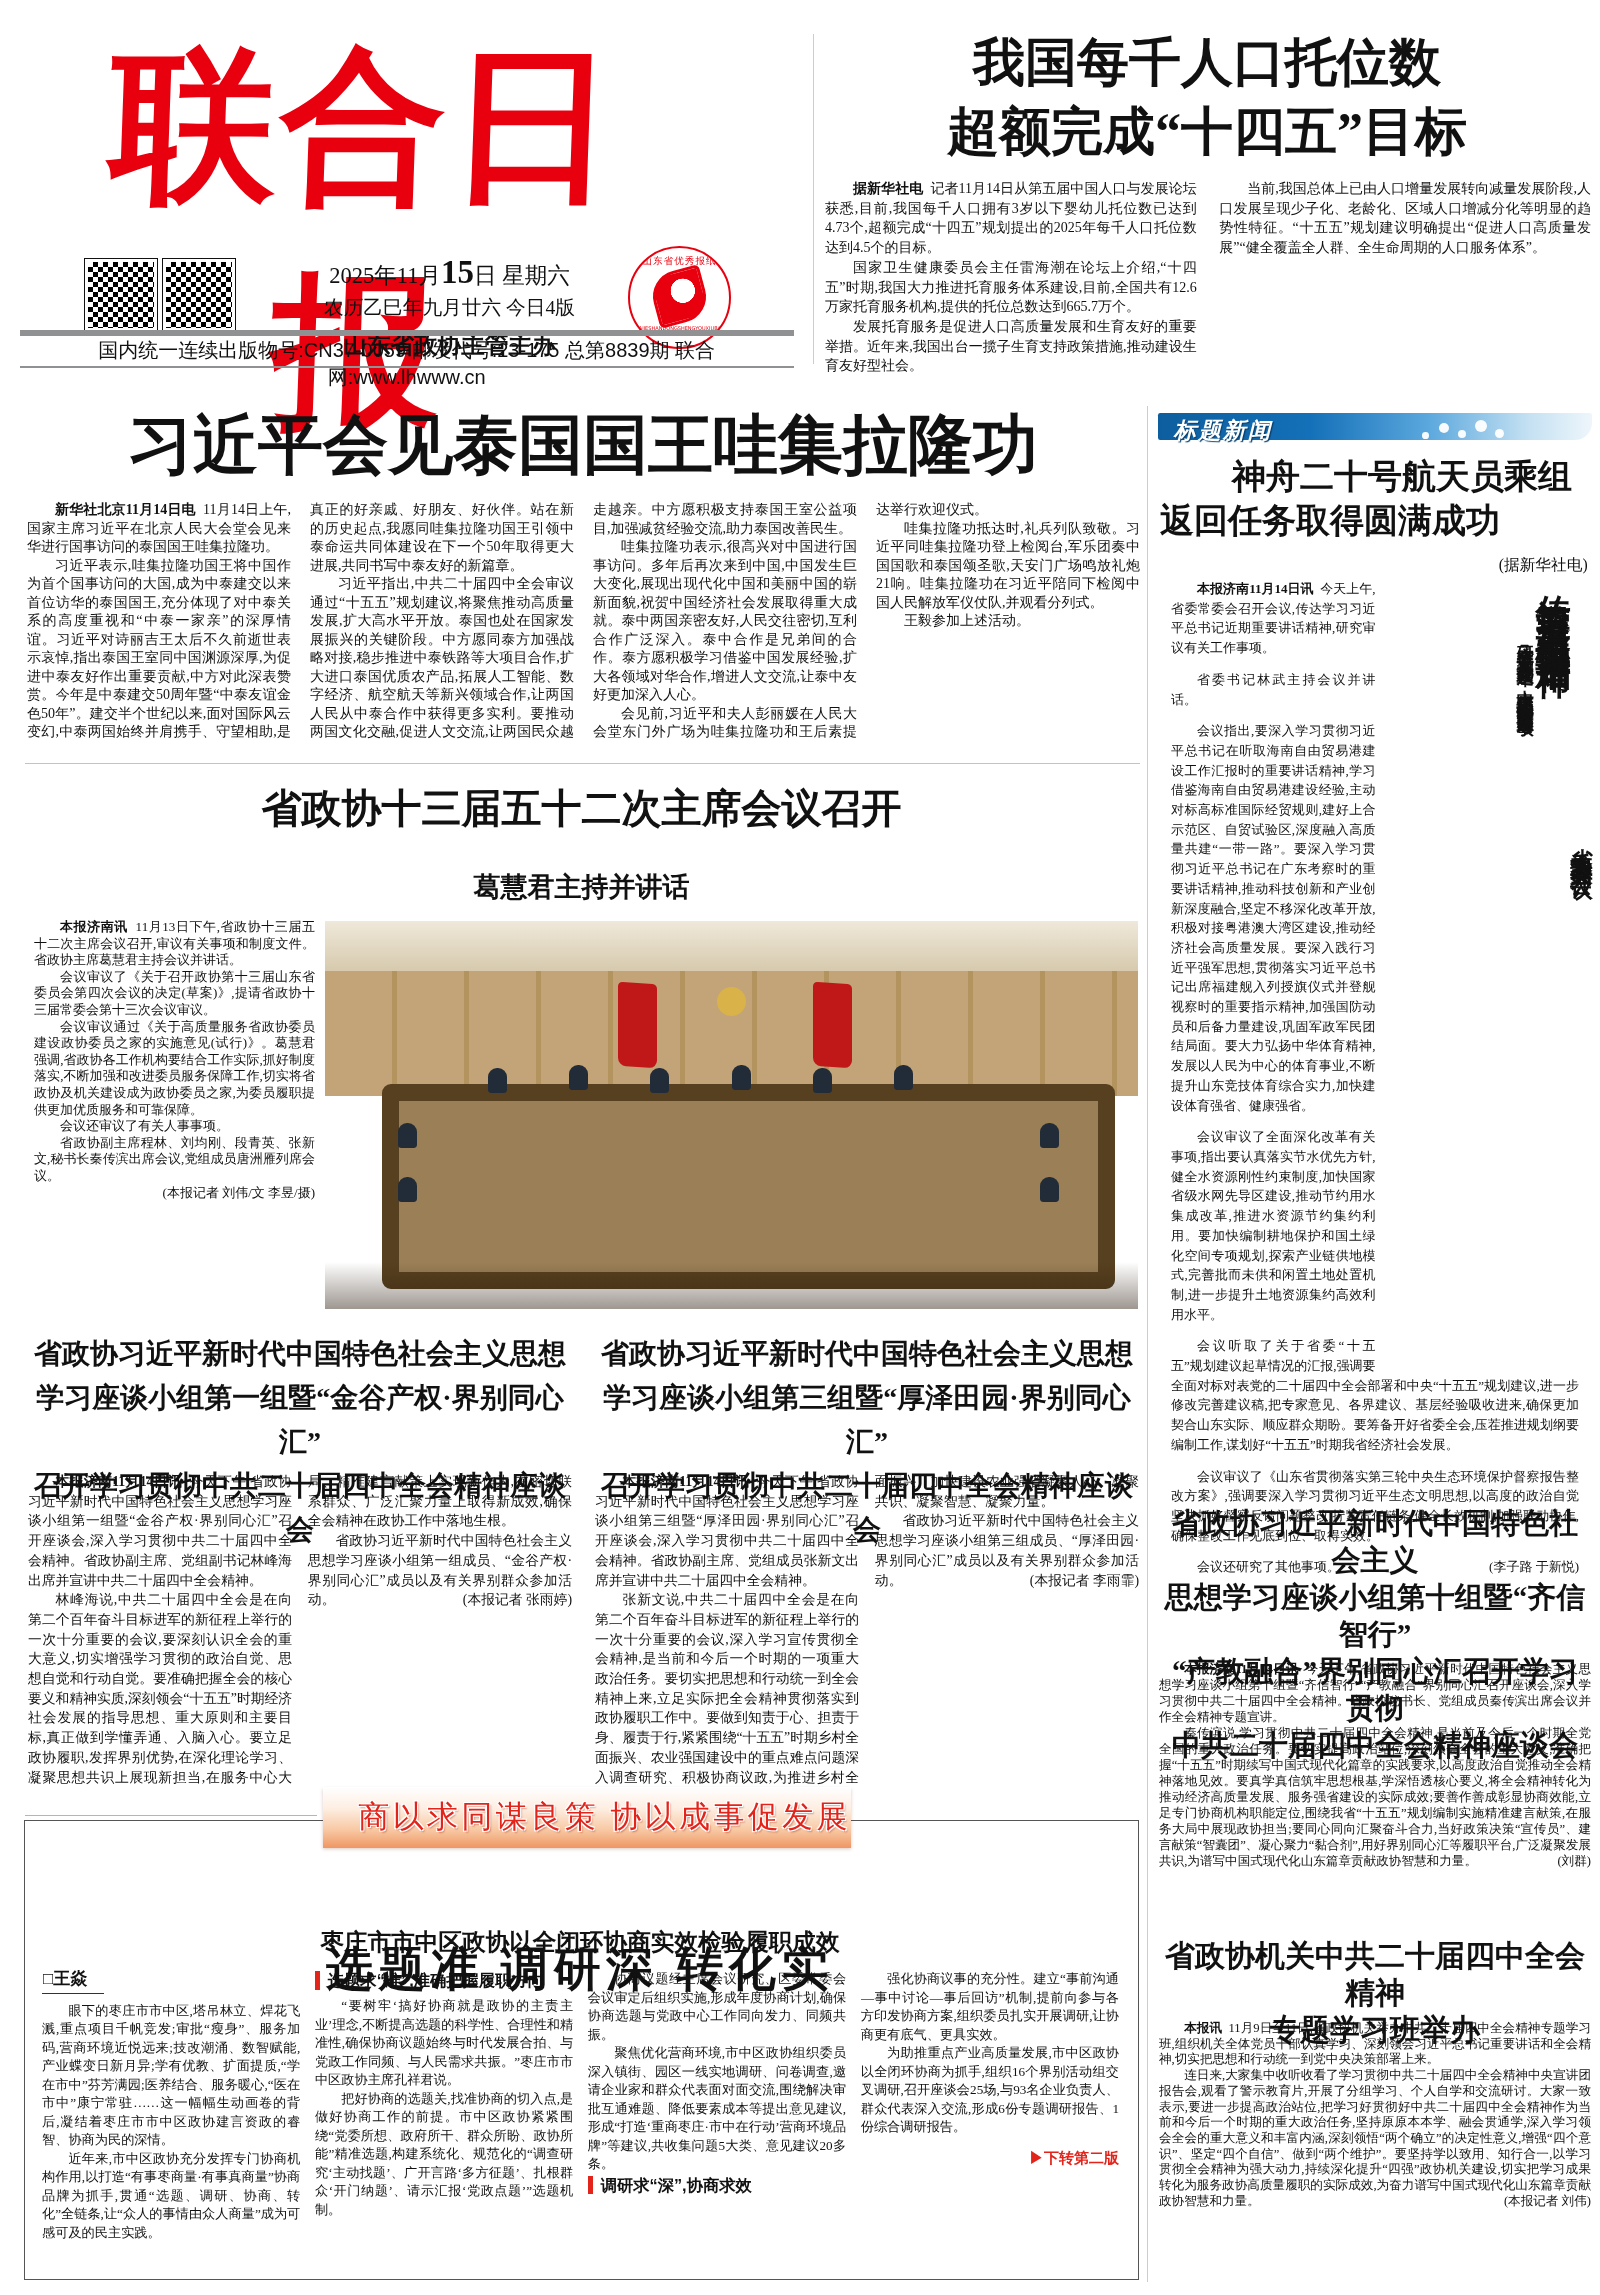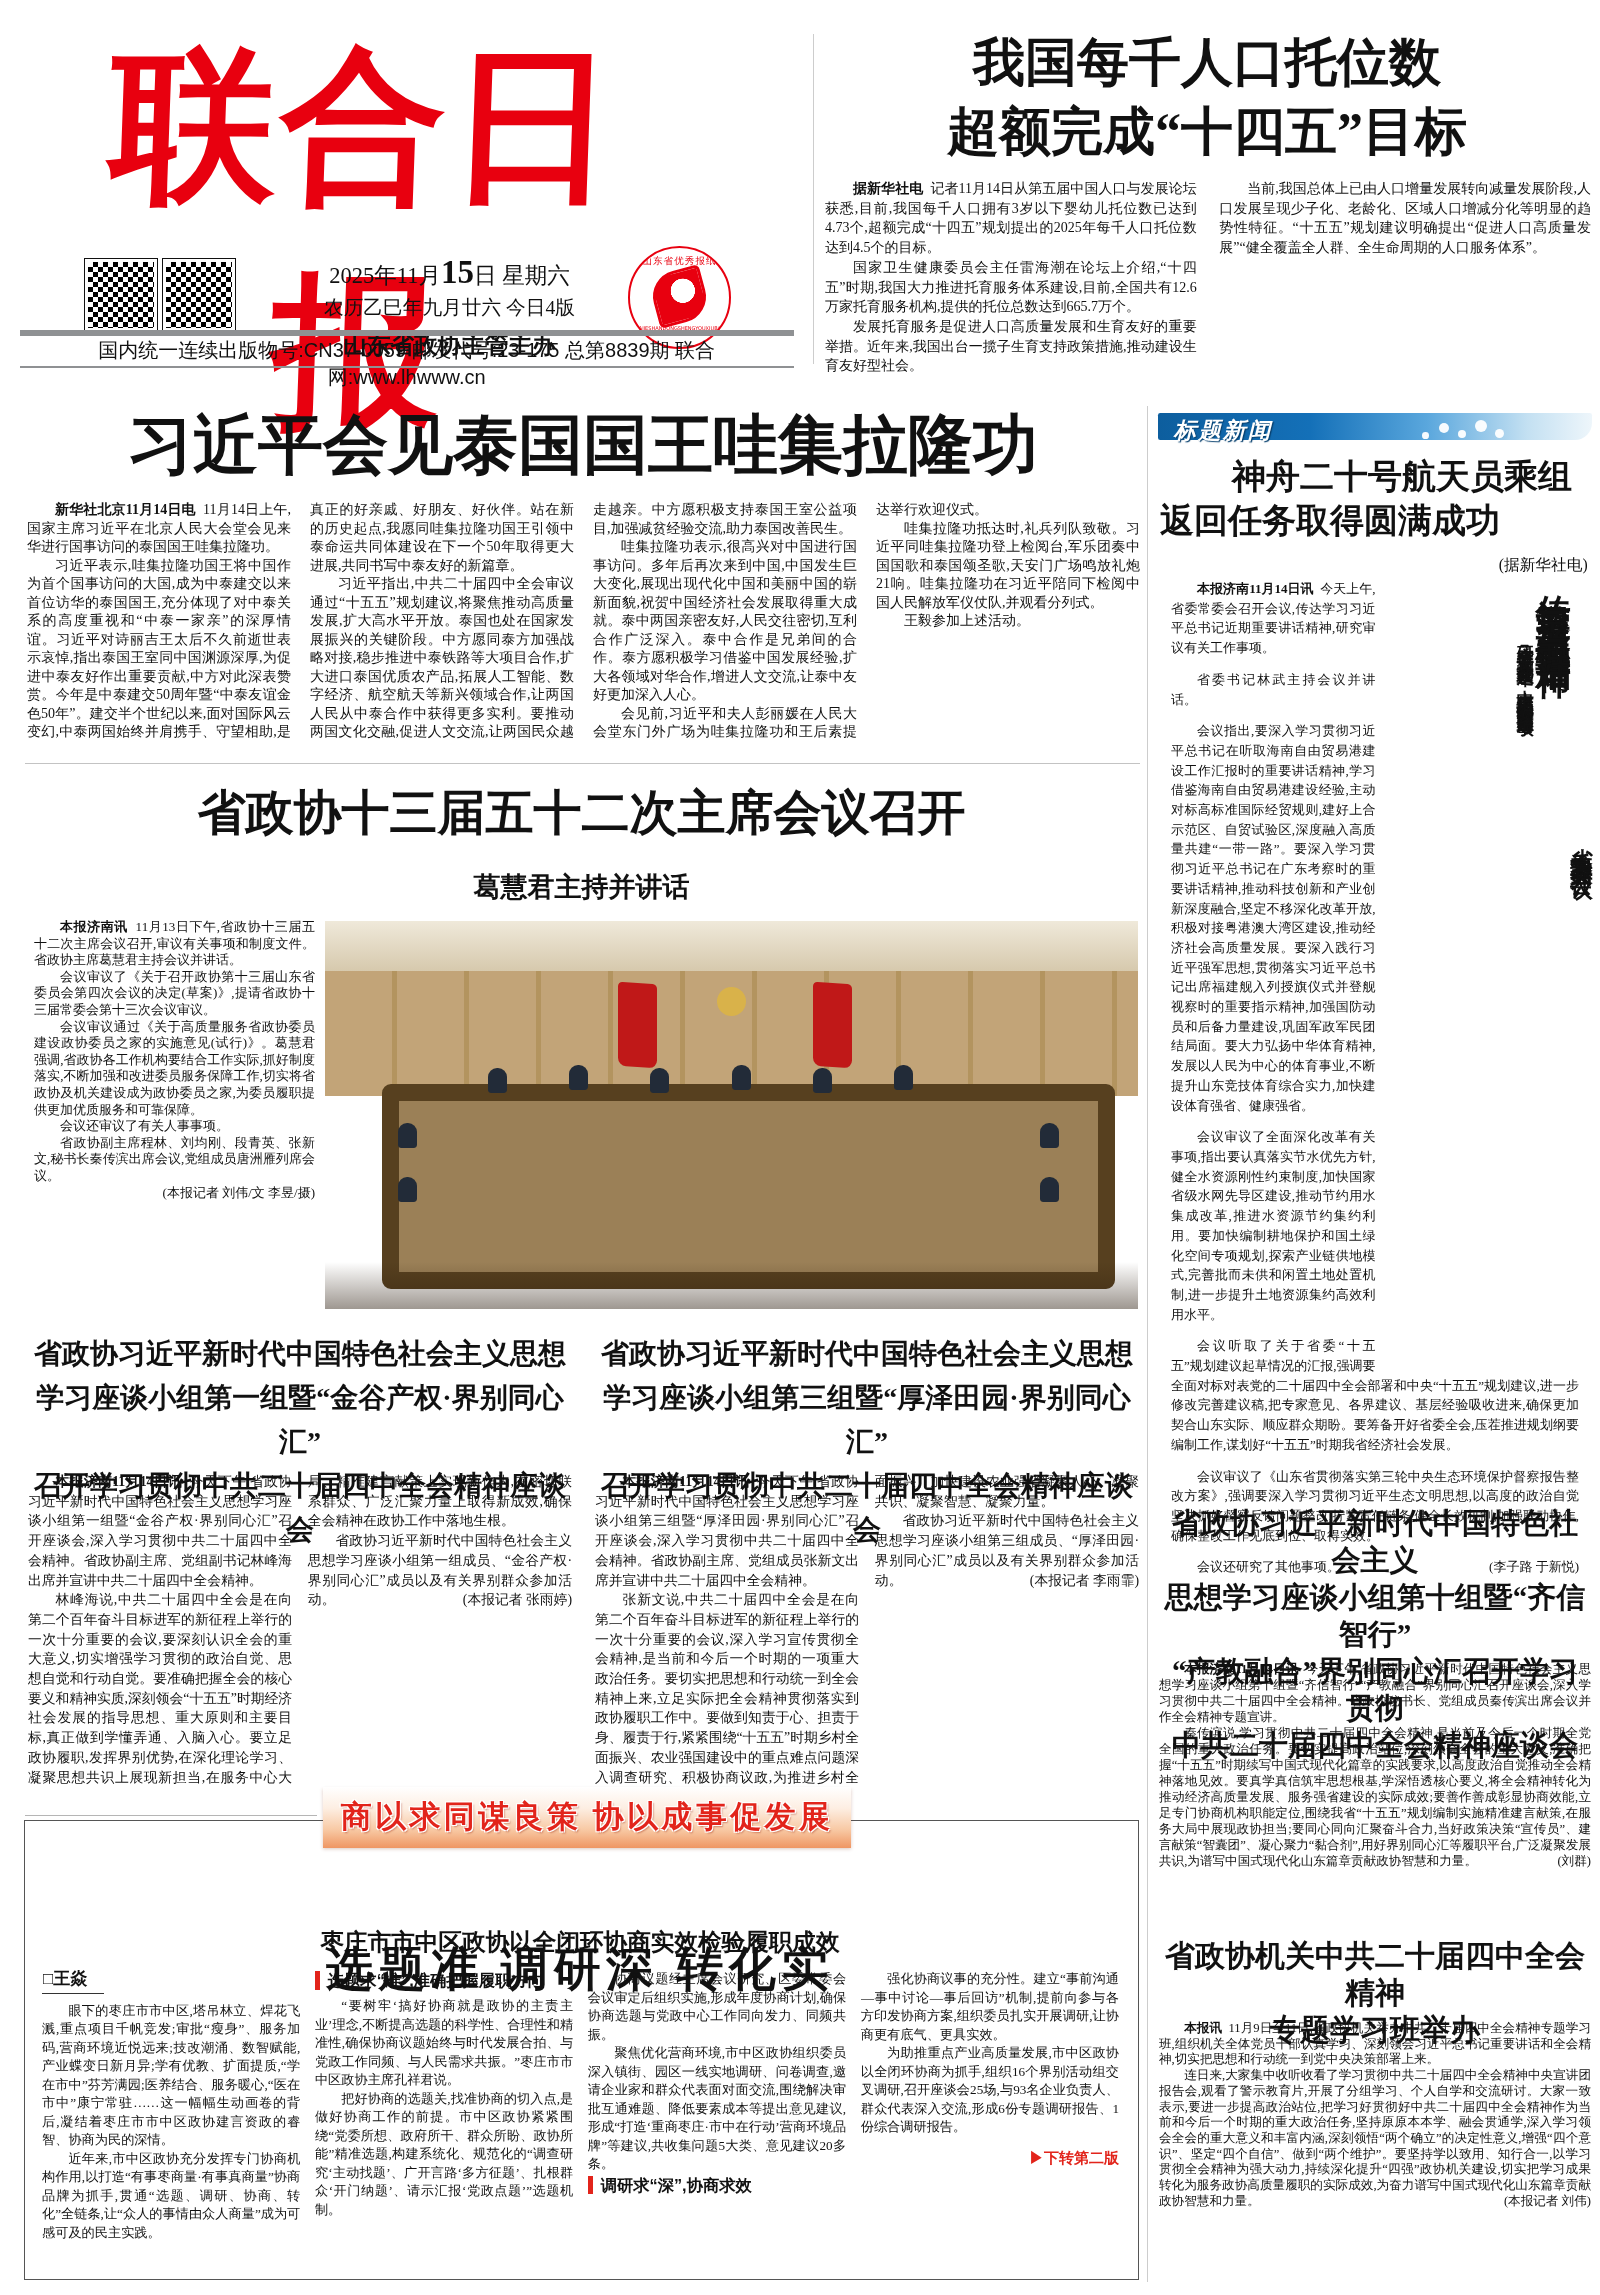--- a/index.html
+++ b/index.html
@@ -40,21 +40,21 @@
   .tr-body{left:825px;top:179px;width:766px;height:198px;column-count:2;column-gap:22.5px;column-fill:auto;
            font-size:14px;line-height:19.7px;}
 
   
   .lead-head{left:22.5px;top:406px;width:1121px;text-align:center;font-weight:900;font-size:65px;line-height:78px;}
   .lead-body{left:27px;top:501px;width:1113px;height:250px;column-count:4;column-gap:19px;column-fill:auto;
              font-size:14px;line-height:18.5px;}
   .hr1{left:25px;top:763px;width:1115px;height:1.1px;background:#c3c3c3;}
 
   
-  .chair-head{left:22.5px;top:781px;width:1118px;text-align:center;font-weight:900;font-size:48px;}
+  .chair-head{left:22.5px;top:781px;width:1118px;text-align:center;font-weight:900;font-size:40px;}
   .chair-sub{left:22.5px;top:869px;width:1118px;text-align:center;font-weight:bold;font-size:27px;}
   .chair-col{left:34px;top:919px;width:281px;height:393px;font-size:13px;line-height:16.6px;overflow:hidden;}
   .photo{left:325px;top:921px;width:813px;height:388px;overflow:hidden;
          background:linear-gradient(180deg,#d8cdb6 0%,#cbb econ 0%),
                     linear-gradient(180deg,#ded3bd 0%,#c9b189 12%,#b89a6d 40%,#6e543a 58%,#8a704f 75%,#5e452c 100%);}
   .p-ceiling{left:0;top:0;width:100%;height:13%;background:linear-gradient(180deg,#efe9da,#d6c9ad);}
   .p-wallpanel{left:0;top:13%;width:100%;height:32%;
      background:repeating-linear-gradient(90deg,#c2a478 0 67px,#b3945f 67px 72px);}
   .p-flag{top:16%;width:39px;height:84px;background:#c01818;border-radius:4.5px 4.5px 7.9px 7.9px;transform:skewY(4deg);}
   .p-flag.f1{left:36%;} .p-flag.f2{left:60%;}
@@ -91,21 +91,21 @@
   .g10-body{left:1159px;top:1661px;width:432px;font-size:12.6px;line-height:16px;}
   .study-head{left:1159px;top:1937px;width:432px;text-align:center;font-weight:900;font-size:30px;line-height:37px;}
   .study-body{left:1159px;top:2021px;width:432px;font-size:12.6px;line-height:15.7px;}
 
   
   .hr2{left:25px;top:1815px;width:292px;height:1.1px;background:#b5b5b5;}
   .bf-box{left:23.6px;top:1820px;width:1113px;height:458px;border:1.1px solid #555;}
   .red-banner{left:323px;top:1787px;width:528px;height:61px;
       background:linear-gradient(180deg,#ffffff 0%,#fdeee2 35%,#f8c9a4 70%,#ef9663 100%);
       box-shadow:0 1.7px 3.4px rgba(120,40,10,.25);}
-  .red-banner .txt{position:absolute;left:0;top:9px;width:100%;text-align:center;font-size:31px;font-weight:700;
+  .red-banner .txt{position:absolute;left:0;top:9px;width:100%;text-align:right;font-size:31px;font-weight:400;
       color:#e2241b;letter-spacing:3.4px;
       text-shadow:-1.1px -1.1px 0 #fff,1.1px -1.1px 0 #fff,-1.1px 1.1px 0 #fff,1.1px 1.1px 0 #fff,1.7px 1.7px 1.7px rgba(150,30,10,.4);}
   .bf-head{left:34px;top:1938px;width:1092px;text-align:center;font-weight:900;font-size:47px;letter-spacing:5.6px;}
   .bf-sub{left:34px;top:1926px;width:1092px;text-align:center;font-size:23.6px;font-weight:bold;}
   .bf-cols{left:42px;top:1970px;width:1077px;height:295px;display:flex;gap:14.6px;font-size:13.2px;line-height:18.5px;}
   .bf-col{flex:1;overflow:hidden;}
   .bf-author{font-size:17px;font-weight:bold;text-indent:0;border-bottom:1.1px solid #333;display:inline-block;
              padding:0 17px 4.5px 1.1px;margin-bottom:7.9px;}
   .sec-title{font-size:16.3px;font-weight:900;font-family:"Liberation Sans",sans-serif;border-left:5.6px solid #e2241b;
              padding-left:7.9px;margin:1.1px 0 7.9px 0;text-indent:0;text-align:left;}

